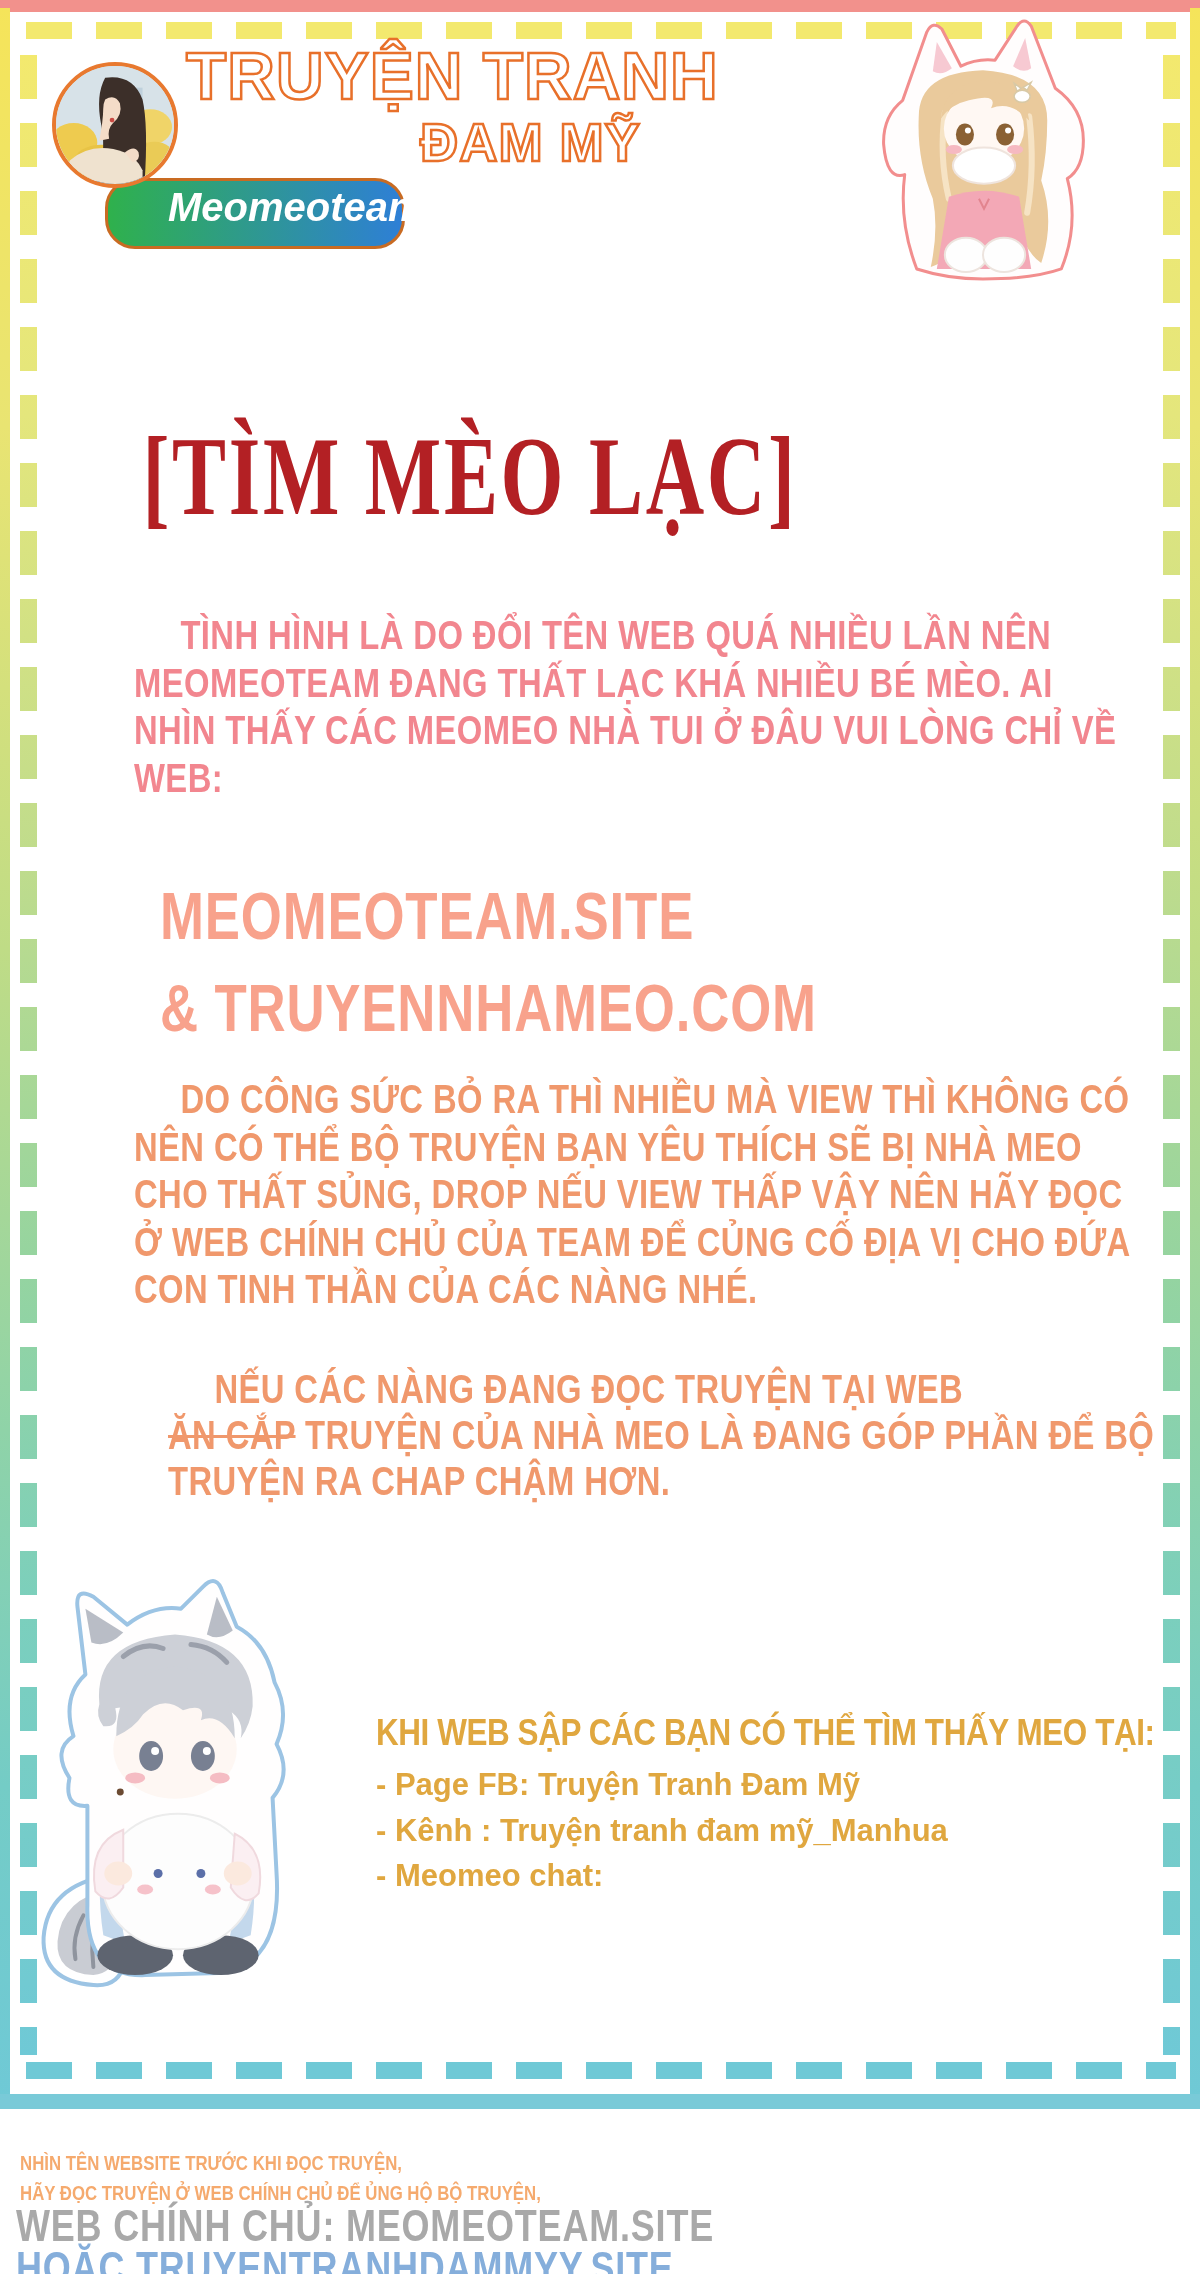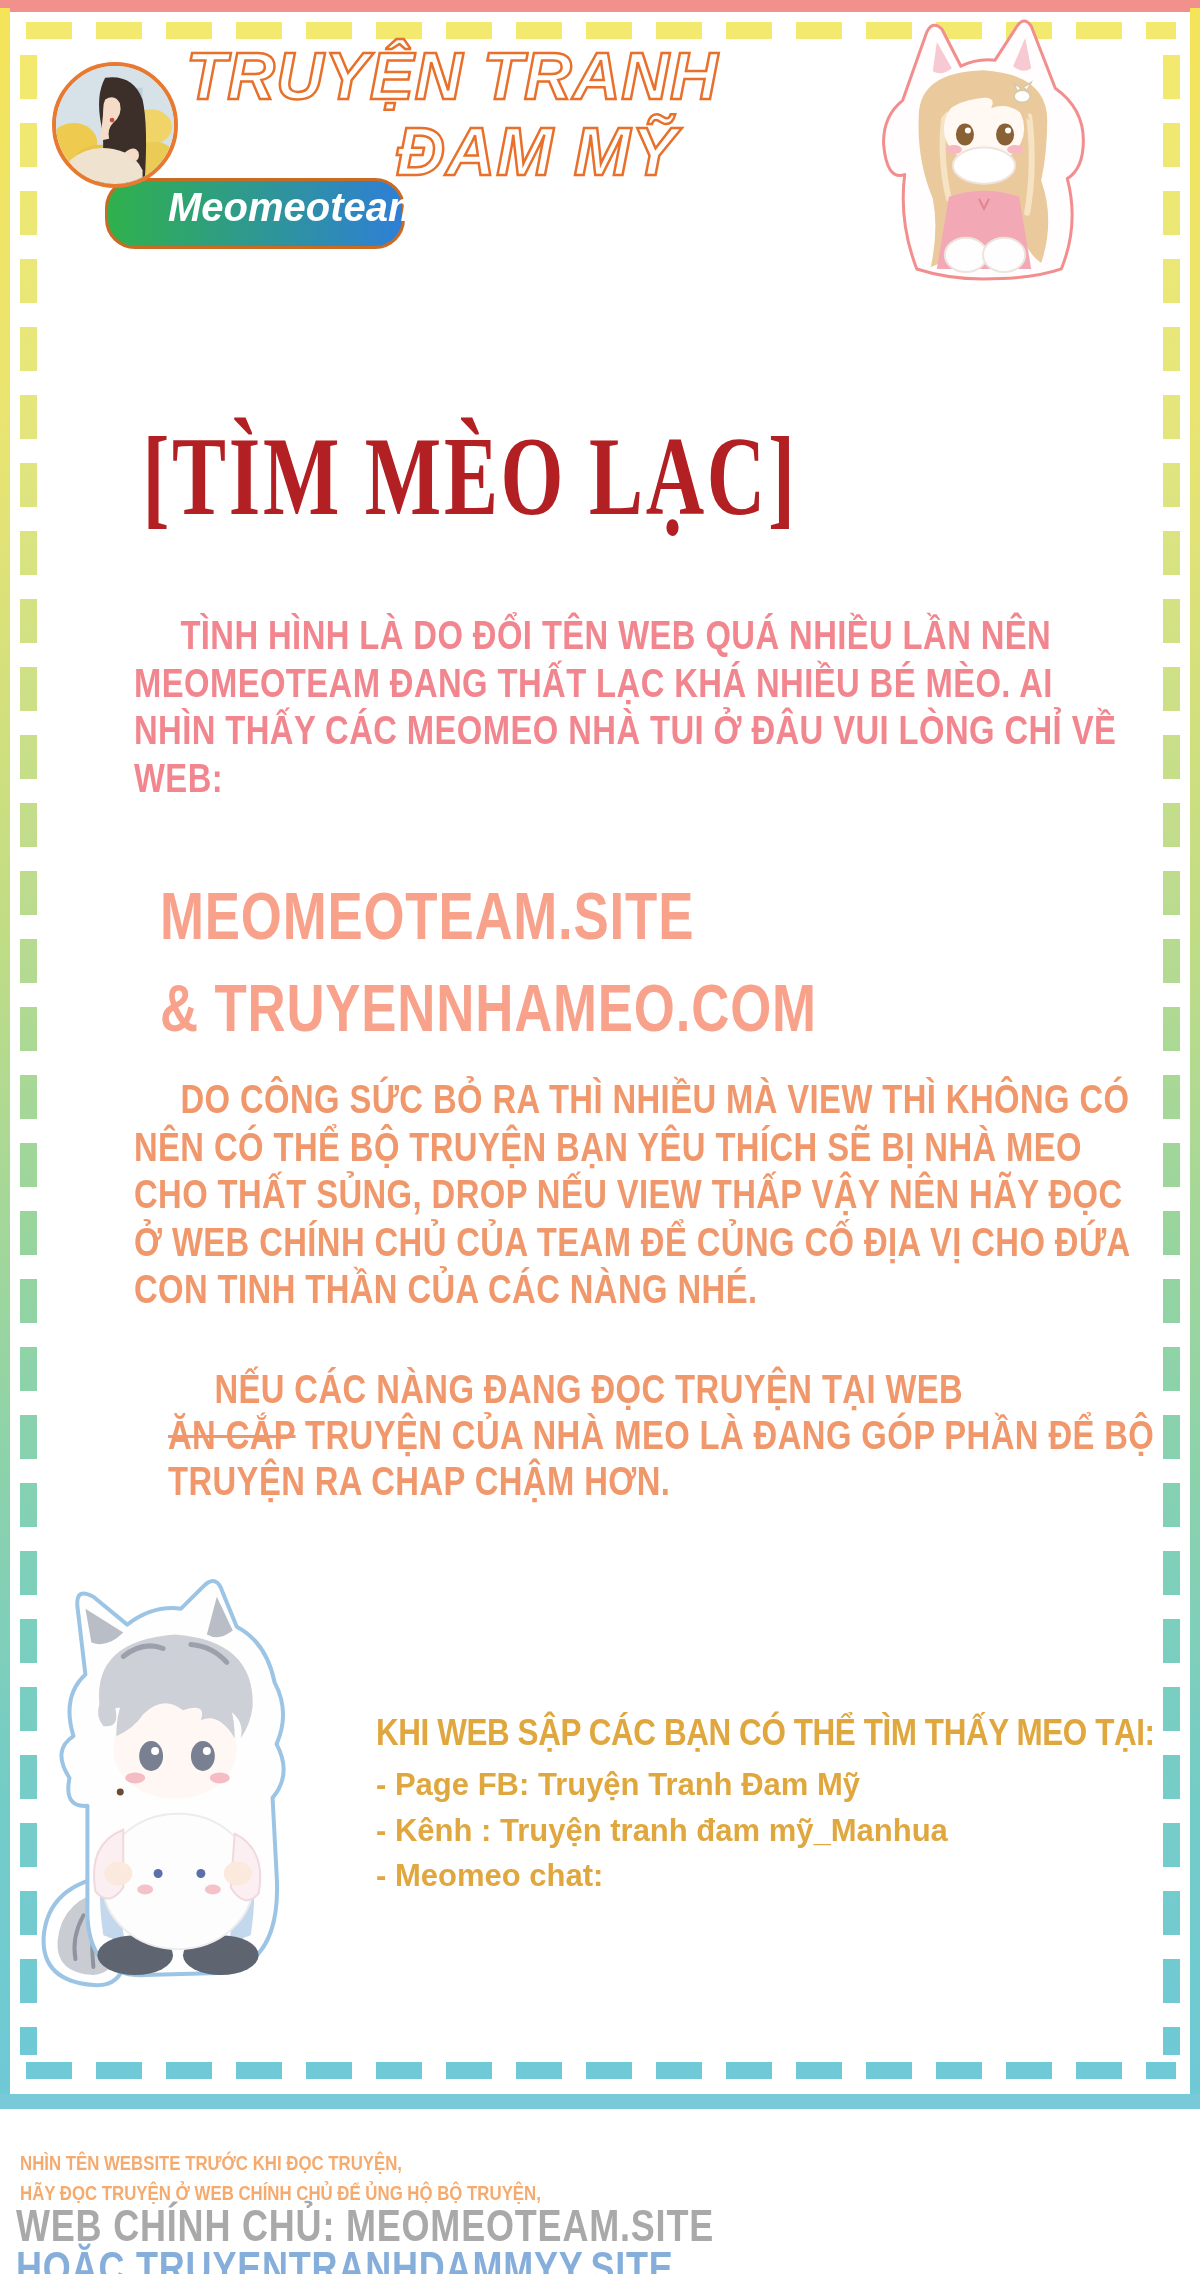--- a/index.html
+++ b/index.html
@@ -29,23 +29,23 @@
   .dash-right{left:1163px;top:55px;width:17px;height:2000px;
      background:repeating-linear-gradient(180deg,transparent 0 44px,#fff 44px 68px),
                 linear-gradient(180deg,#F3E96E 0%,#E4E67C 18%,#C0DC8C 40%,#96D49F 60%,#7BCFBD 78%,#6FC9D6 100%);}
 
   
   .team-badge{left:105px;top:134px;width:300px;height:71px;border-radius:30px;
      background:linear-gradient(90deg,#2FB14C,#2E7FD6);border:3px solid #C96B22;box-sizing:border-box;
      color:#ffffff;font-style:italic;font-weight:bold;font-size:40px;line-height:52px;
      text-align:center;padding-left:60px;margin-top:44px;}
   .outline-title{color:#ffffff;-webkit-text-stroke:2.5px #E8702A;
-     font-style:italic;font-weight:bold;letter-spacing:1px;}
+     font-weight:bold;letter-spacing:1px;}
   .title1{left:186px;top:38px;font-size:66px;}
-  .title2{left:396px;top:112px;font-size:68px;}
+  .title2{left:420px;top:112px;font-size:53px;}
   .avatar-ring{left:52px;top:62px;width:126px;height:126px;border-radius:50%;
      border:4px solid #E8792F;box-sizing:border-box;overflow:hidden;background:#D7E2E8;}
 
   
   .page-title{left:90px;top:412px;width:760px;text-align:center;
      font-family:"Liberation Serif",serif;font-weight:bold;font-size:92px;color:#B32024;
      letter-spacing:3px;transform:scale(0.88,1.22);transform-origin:50% 0;}
 
   
   .para{font-weight:bold;line-height:47.5px;font-size:41px;letter-spacing:0.5px;white-space:nowrap;}

